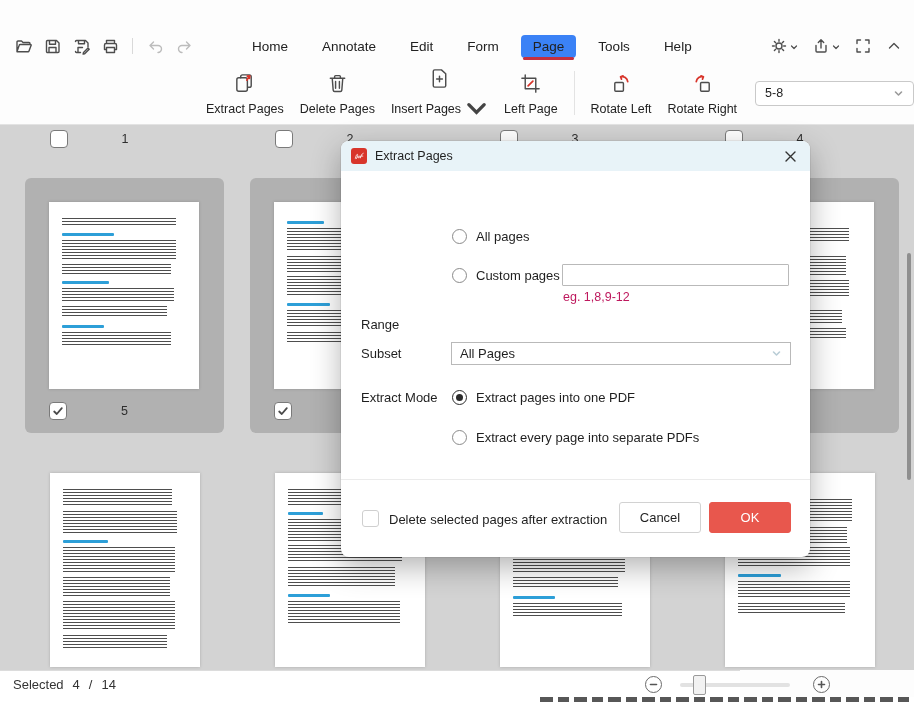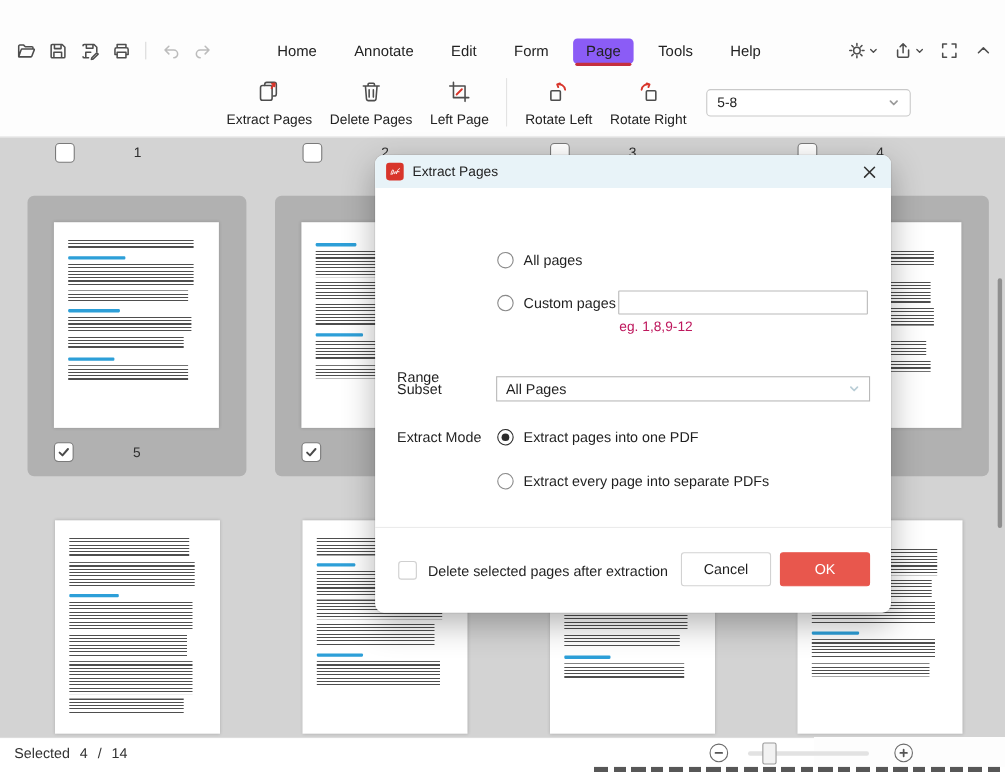--- a/index.html
+++ b/index.html
@@ -17,21 +17,21 @@
 
   
   .menurow { position:absolute; left:0; top:30px; width:914px; height:32px; background:#fdfdfd; }
   .quickicons { position:absolute; left:12px; top:0; height:32px; display:flex; align-items:center; gap:7px; }
   .qbtn { width:22px; height:22px; display:flex; align-items:center; justify-content:center; }
   .qbtn svg { width:17px; height:17px; stroke:#4d4d4d; fill:none; stroke-width:1.4; stroke-linecap:round; stroke-linejoin:round; }
   .qbtn.disabled svg { stroke:#bcbcbc; }
   .vsep { width:1px; height:16px; background:#d9d9d9; margin:0 4px; }
   .menutabs { position:absolute; left:240px; top:0; height:32px; display:flex; align-items:center; gap:10px; }
   .tab { position:relative; padding:4px 12px; font-size:13.5px; color:#222; border-radius:4px; cursor:default;text-align:center; }
-  .tab.active { background:#8b5cf6; }
+  .tab.active { background:#3b82f6; }
   .tab.active::after { content:""; position:absolute; left:2px; right:2px; bottom:-2px; height:2.5px; background:#c5303f; border-radius:2px; }
   .righticons { position:absolute; right:12px; top:0; height:32px; display:flex; align-items:center; gap:15px; }
   .ricon { display:flex; align-items:center; gap:3px; color:#444; }
   .ricon svg { width:16px; height:16px; stroke:#4d4d4d; fill:none; stroke-width:1.4; stroke-linecap:round; stroke-linejoin:round; }
   .caret-sm svg { width:8px; height:8px; }
 
   
   .toolbar { position:absolute; left:0; top:62px; width:914px; height:63px; background:#fdfdfd; border-bottom:1px solid #e3e3e3; display:flex; align-items:center; padding-left:200px; gap:4px; }
   .tbtn { display:flex; flex-direction:column; align-items:center; gap:7px; padding:5px 6px; border-radius:4px; }
   .tbtn .ticon { height:24px; display:flex; align-items:flex-end; }
@@ -199,20 +199,34 @@
     <div class="tbtn">
       <span class="ticon">
         <svg viewBox="0 0 24 24" class="stroke-ic">
             <path d="M4.5 6.5 h15 M9 6.5 V4.8 a1 1 0 0 1 1-1 h4 a1 1 0 0 1 1 1 V6.5 M6.5 6.5 l1 12.5 a1.5 1.5 0 0 0 1.5 1.3 h6 a1.5 1.5 0 0 0 1.5-1.3 l1-12.5 M10 10 v7 M14 10 v7"></path>
           </svg>
       </span>
       <span class="tlabel">Delete Pages</span>
     </div>
     <div class="tbtn">
       <span class="ticon">
+        <svg viewBox="0 0 24 24" class="stroke-ic">
+            <path d="M5.5 4.5 a1.5 1.5 0 0 1 1.5-1.5 h7 L18.5 7 v12.5 a1.5 1.5 0 0 1-1.5 1.5 h-10 a1.5 1.5 0 0 1-1.5-1.5 z"></path>
+            <path d="M12 9.5 v6 M9 12.5 h6"></path>
+          </svg>
+      </span>
+      <span class="tlabel">
+          <span>Insert Pages</span>
+          <svg width="9" height="9" viewBox="0 0 9 9">
+            <path d="M1.5 3 L4.5 6 L7.5 3" stroke="#444" fill="none" stroke-width="1.3" stroke-linecap="round"></path>
+          </svg>
+        </span>
+    </div>
+    <div class="tbtn">
+      <span class="ticon">
         <svg viewBox="0 0 24 24">
             <path class="stroke-ic" d="M6.5 3 V17.5 H21 M3 6.5 H17.5 V21"></path>
             <path class="red-ic" d="M9.5 14.5 L14.5 9.5"></path>
           </svg>
       </span>
       <span class="tlabel">Left Page</span>
     </div>
     <div class="tsep"></div>
     <div class="tbtn">
       <span class="ticon">
@@ -396,21 +410,21 @@
           </svg>
       </span>
       <span class="dlg-title">Extract Pages</span>
       <span class="dlg-close">
         <svg viewBox="0 0 13 13">
             <path d="M2 2 L11 11 M11 2 L2 11" fill="none"></path>
           </svg>
       </span>
     </div>
 
-    <span class="dl-label" style="top:194px">Range</span>
+    <span class="dl-label" style="top:176px">Range</span>
 
 
     <div class="radio-row" style="top:88px">
       <span class="radio"></span>
       <span>All pages</span>
     </div>
 
     <div class="radio-row" style="top:127px">
       <span class="radio"></span>
       <span>Custom pages</span>

